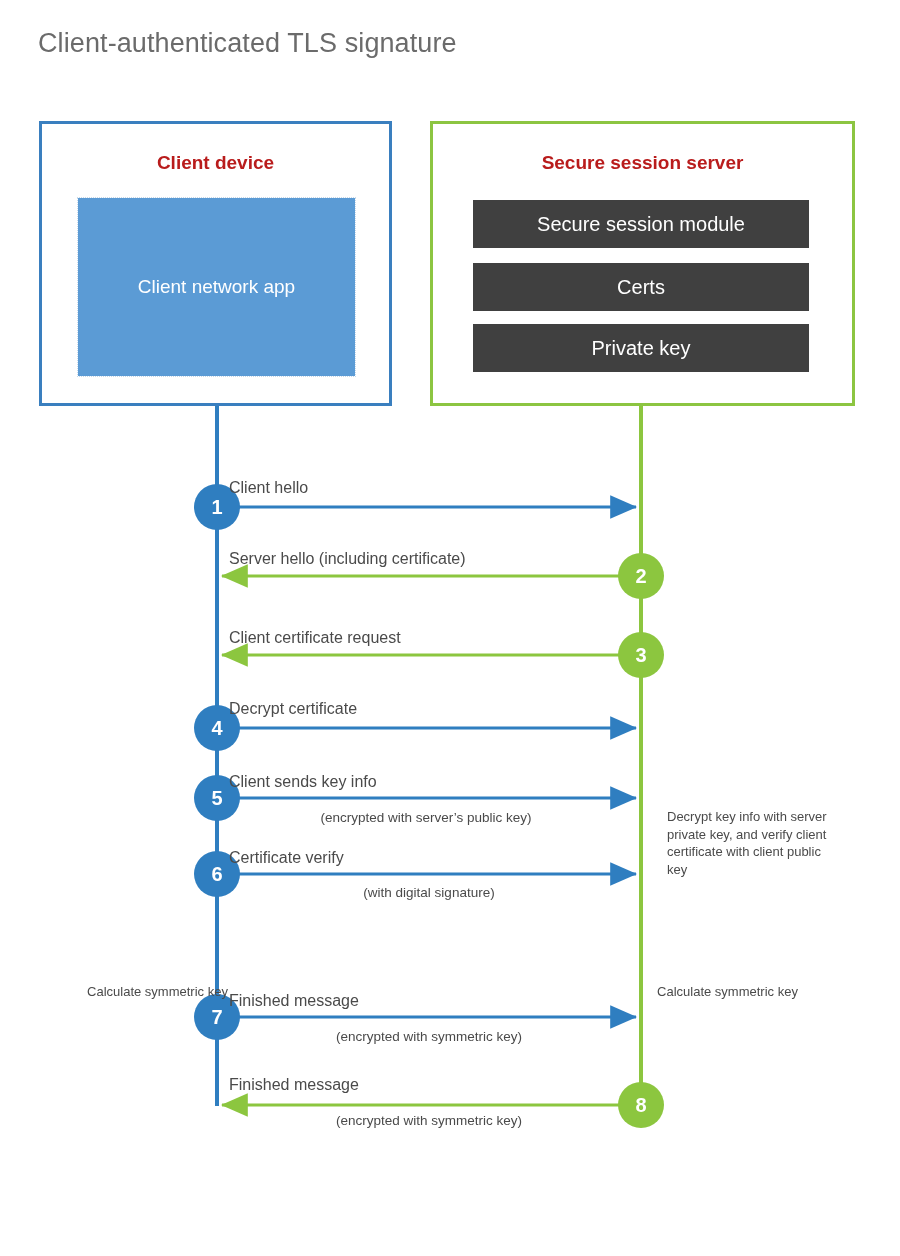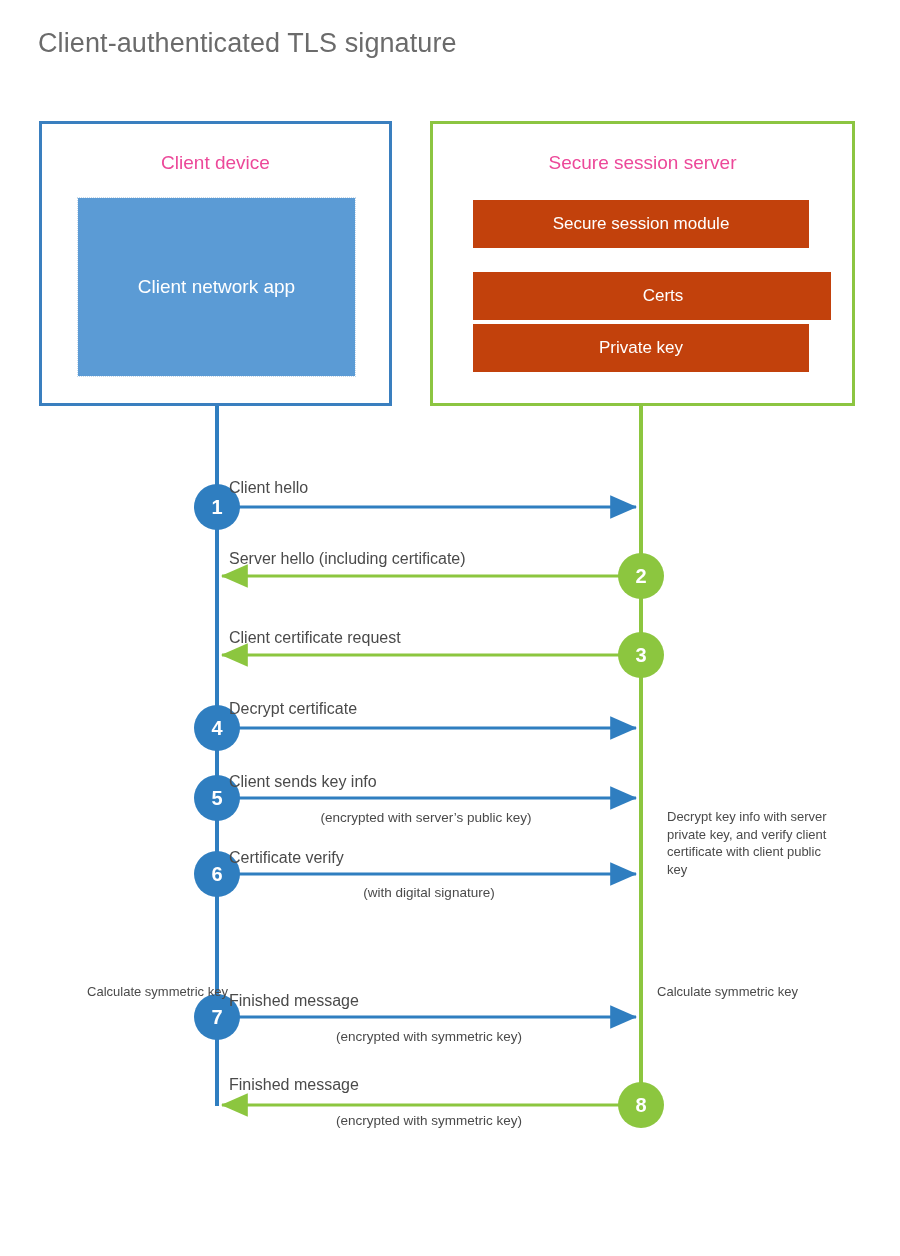--- a/index.html
+++ b/index.html
@@ -12,30 +12,30 @@
 
   
   .title{left:38px;top:28px;font-size:27px;font-weight:400;color:#6b6b6b;
          letter-spacing:.1px;white-space:nowrap;}
 
   
   .party-box{box-sizing:border-box;background:#ffffff;}
   .box-client{left:39px;top:121px;width:353px;height:285px;border:3px solid #3a7fbf;}
   .box-server{left:430px;top:121px;width:425px;height:285px;border:3px solid #8cc541;}
   .party-title{position:absolute;left:0;right:0;top:28px;text-align:center;
-               font-size:19px;font-weight:normal;color:#ec4899;}
+               font-size:19px;font-weight:bold;color:#b91c1c;}
 
   
   .app-block{left:78px;top:198px;width:277px;height:178px;background:#5b9bd5;
              outline:1px dotted #c7d9ea;display:flex;align-items:center;
              justify-content:center;text-align:right;color:#ffffff;font-size:19px;
              line-height:1.3;}
-  .chip{left:473px;width:336px;height:48px;background:#c2410c;color:#ffffff;
-        display:flex;align-items:center;justify-content:center;font-size:17px;}
-  .chip1{top:200px;} .chip2{top:272px;padding-left:22px;} .chip3{top:324px;}
+  .chip{left:473px;width:336px;height:48px;background:#404040;color:#ffffff;
+        display:flex;align-items:center;justify-content:center;font-size:20px;}
+  .chip1{top:200px;} .chip2{top:263px;} .chip3{top:324px;}
 
   
   .step{width:46px;height:46px;border-radius:50%;display:flex;align-items:center;
         justify-content:center;color:#ffffff;font-size:20px;font-weight:bold;}
   .step-blue{background:#2f7ec0;}
   .step-green{background:#8cc63f;}
 
   
   .msg{position:absolute;text-align:left;font-size:16px;color:#4a4a4a;
        white-space:nowrap;}

